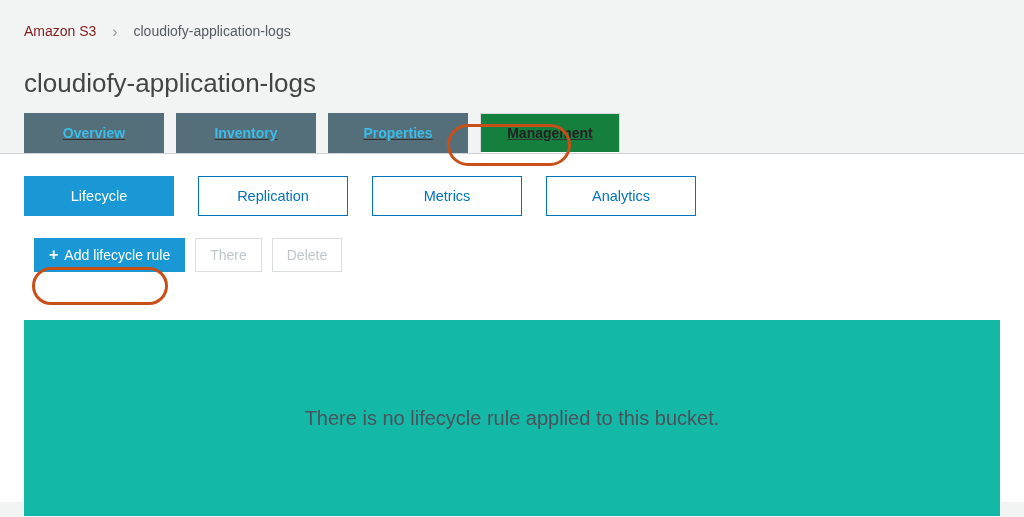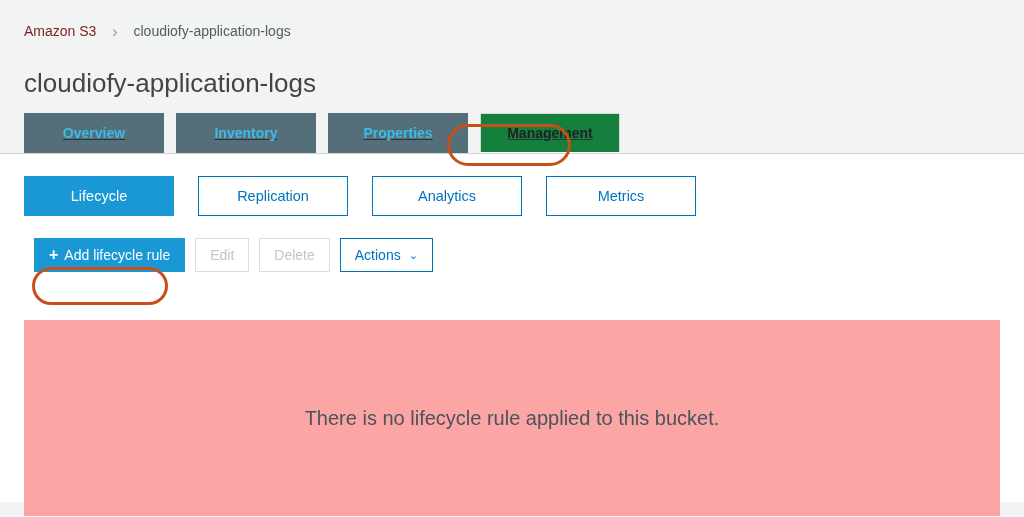--- a/index.html
+++ b/index.html
@@ -151,21 +151,21 @@
     }
     .btn.dropdown {
       color: #0073bb;
       border-color: #0073bb;
     }
     .btn.dropdown .chev {
       margin-left: 8px;
       font-size: 11px;
     }
     .empty-panel {
-      background: #fca5a5;
+      background: #14b8a6;
       height: 196px;
       display: flex;
       flex-direction: column;
       align-items: center;
       justify-content: center;
       text-align: center;
       padding: 0 20px;
       margin-top: 48px;
     }
     .empty-panel p {
@@ -191,35 +191,31 @@
   <div class="tab">Inventory</div>
   <div class="tab">Properties</div>
   <div class="tab active">Management</div>
 </div>
 
 <div class="content-area">
 
   <div class="sub-tabs">
     <div class="sub-tab active">Lifecycle</div>
     <div class="sub-tab">Replication</div>
+    <div class="sub-tab">Metrics</div>
     <div class="sub-tab">Analytics</div>
-    <div class="sub-tab">Metrics</div>
   </div>
 
   <div class="toolbar">
     <div class="btn primary">
       <span class="plus">+</span>
       <span>Add lifecycle rule</span>
     </div>
-    <div class="btn disabled">Edit</div>
+    <div class="btn disabled">There</div>
     <div class="btn disabled">Delete</div>
-    <div class="btn dropdown">
-      <span>Actions</span>
-      <span class="chev">⌄</span>
-    </div>
   </div>
 
   <div class="empty-panel">
     <p>There is no lifecycle rule applied to this bucket.</p>
   </div>
 
 </div>
 
 <div class="highlight-oval highlight-tab"></div>
 <div class="highlight-oval highlight-add"></div>

